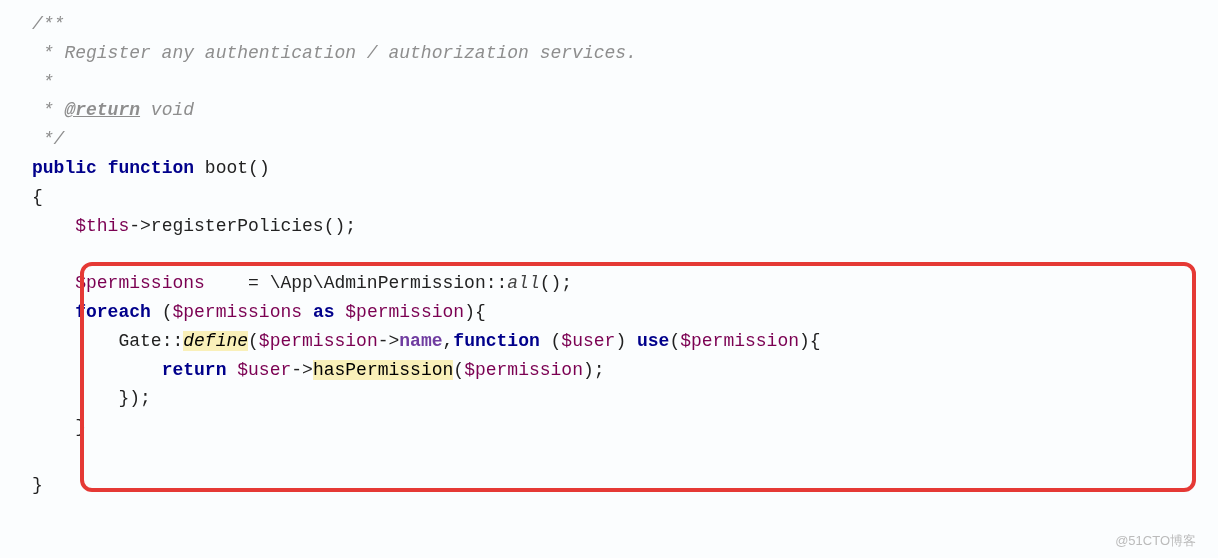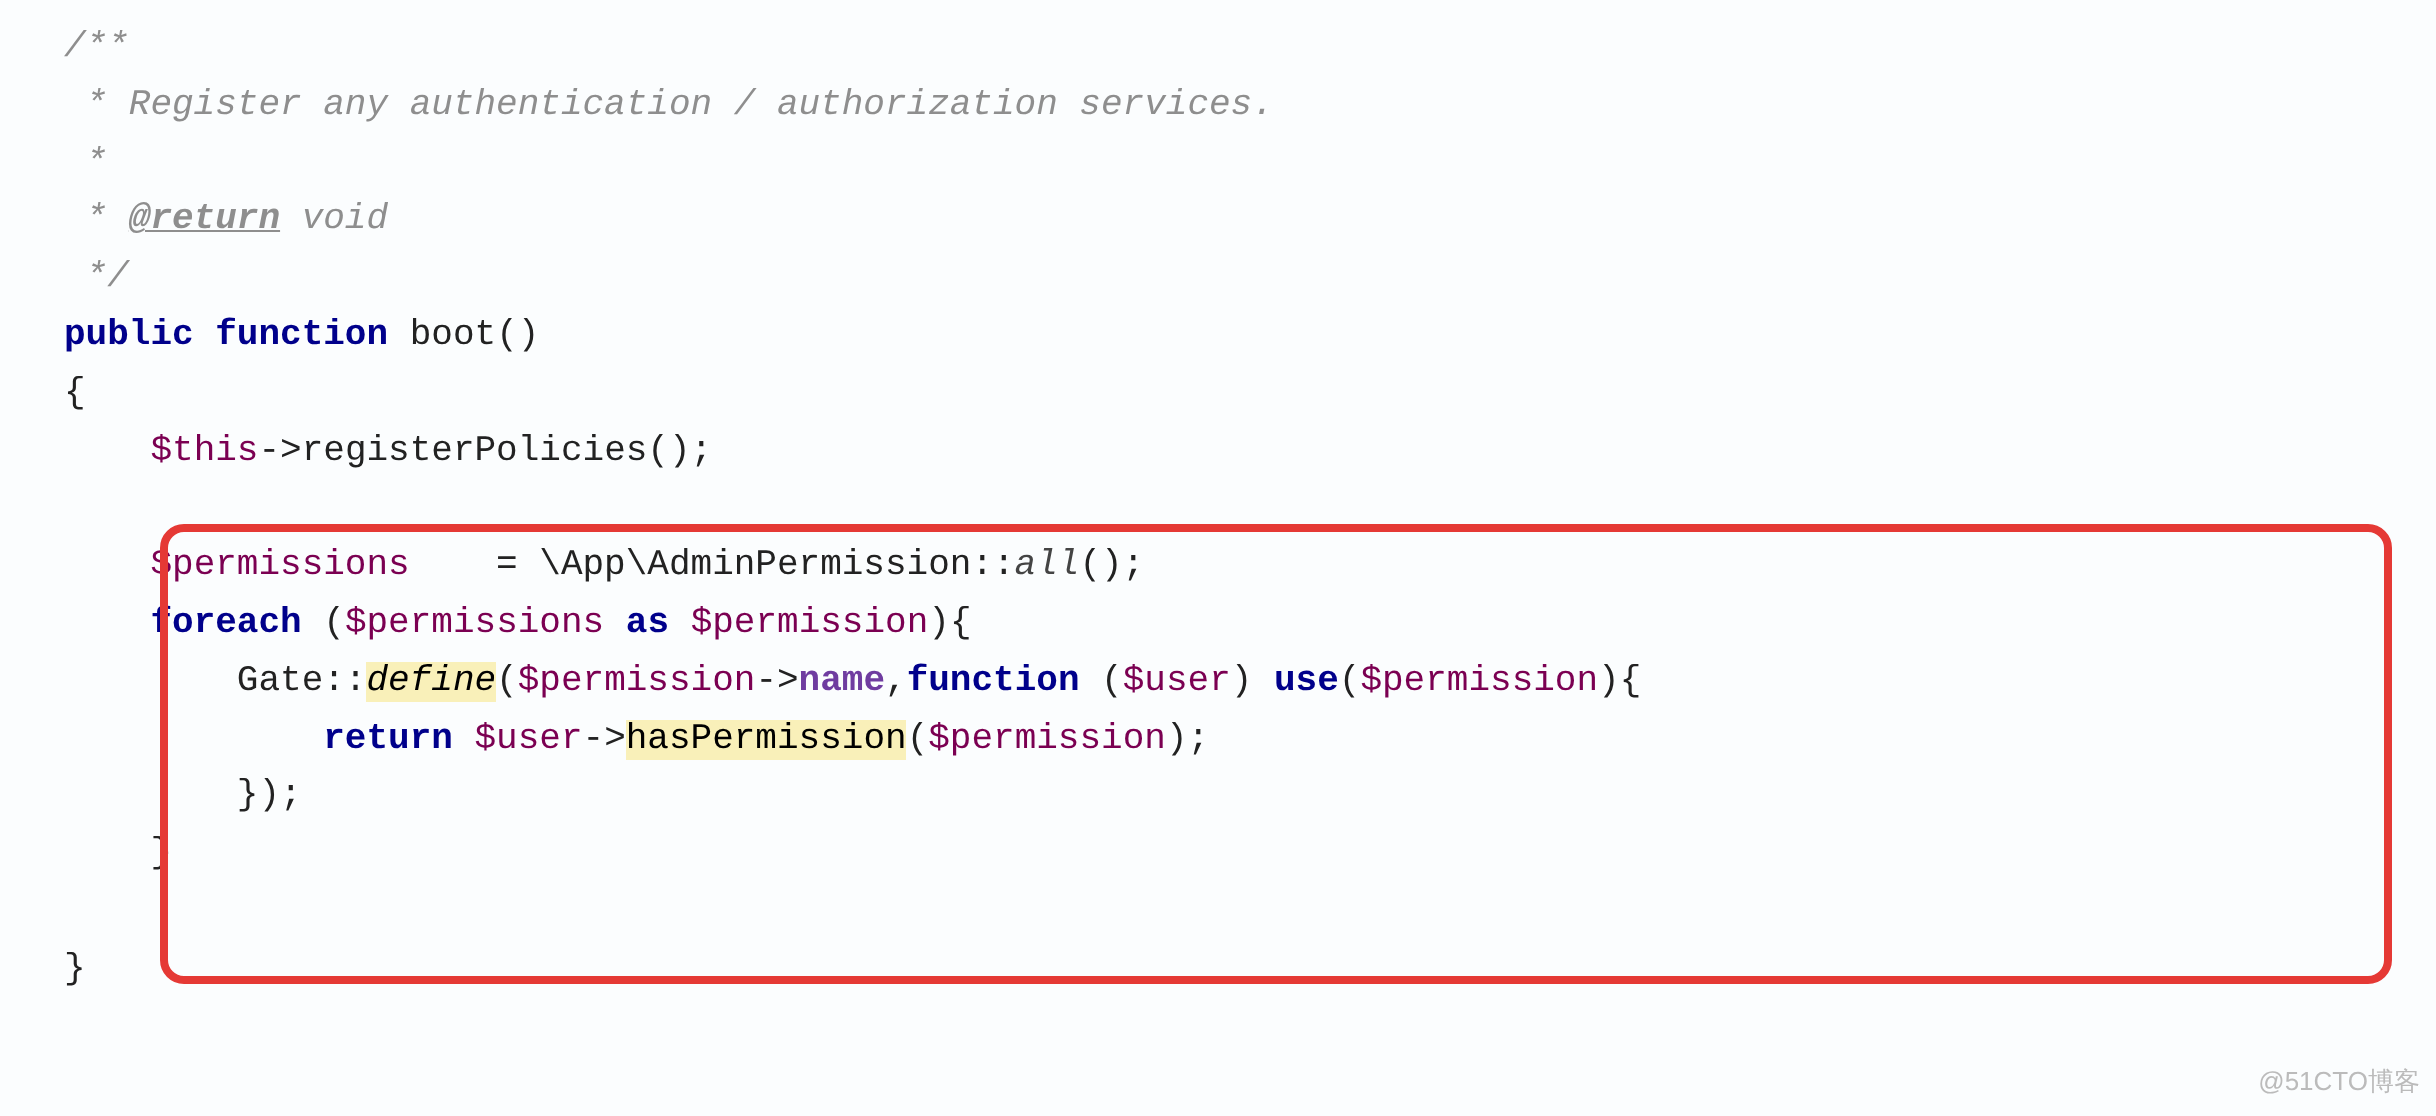--- a/index.html
+++ b/index.html
@@ -35,21 +35,21 @@
   .c-hl { background: #f9f0b9; }
   .c-hl-i { background: #f9f0b9; font-style: italic; }
   .redbox {
     position: absolute;
     border: 4px solid #e53935;
     border-radius: 12px;
     box-sizing: border-box;
   }
   .watermark {
     position: absolute;
-    right: 8px;
+    right: 22px;
     bottom: 6px;
     font-size: 13px;
     color: #bbb;
     font-family: Arial, sans-serif;
   }
 </style>
 </head>
 <body>
 
 <div class="container">

